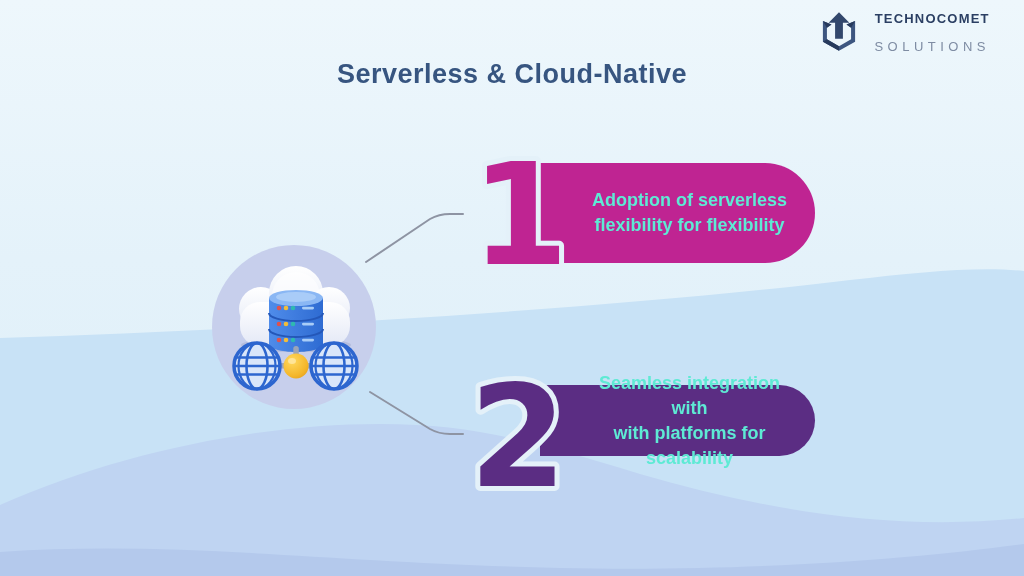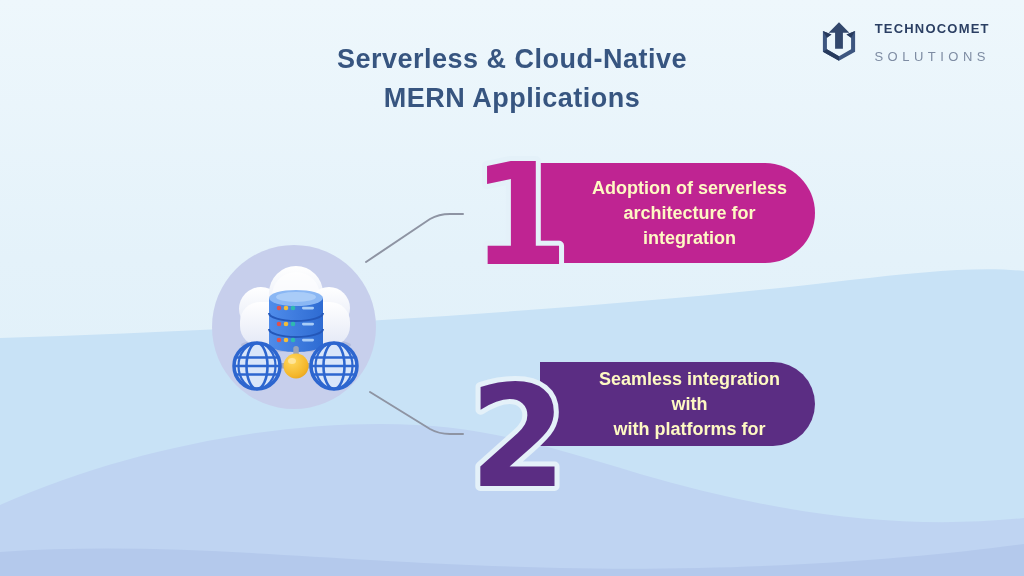--- a/index.html
+++ b/index.html
@@ -4,37 +4,37 @@
 <style>
   html,body{margin:0;padding:0;}
   .stage{
     position:relative;width:1024px;height:576px;overflow:hidden;
     background:linear-gradient(180deg,#eef7fc 0%,#e4f2fa 45%,#ddeef8 100%);
     font-family:"Liberation Sans",sans-serif;
   }
   .stage svg.bg{position:absolute;inset:0;width:1024px;height:576px;}
   .stage svg.numerals{position:absolute;inset:0;width:1024px;height:576px;pointer-events:none;}
 
-  .logo{position:absolute;top:20px;right:34px;display:flex;align-items:center;gap:12px;justify-content:center;}
+  .logo{position:absolute;top:10px;right:34px;display:flex;align-items:center;gap:12px;justify-content:center;}
   .logo-icon{width:46px;height:46px;}
   .logo-text{display:flex;flex-direction:column;align-items:center;line-height:1.1;}
   .logo-name{color:#2b3f63;font-weight:bold;font-size:13px;letter-spacing:1.2px;}
   .logo-tagline{color:#7e8ca3;font-size:13px;letter-spacing:4.5px;margin-top:14px;}
 
-  .title{position:absolute;top:40px;left:0;width:1024px;margin:0;text-align:center;
+  .title{position:absolute;top:55px;left:0;width:1024px;margin:0;text-align:center;
     color:#375580;font-size:27px;font-weight:bold;letter-spacing:.5px;line-height:39px;}
   .title span{display:block;}
 
   .box{position:absolute;left:540px;width:275px;display:flex;flex-direction:column;
-    justify-content:center;border-radius:0 52px 52px 0;color:#fef9c3;
+    justify-content:center;border-radius:0 52px 52px 0;color:#5eead4;
     font-weight:bold;font-size:18px;line-height:25px;text-align:center;
     padding:0 20px 0 44px;box-sizing:border-box;}
   .box .line{display:block;}
   .box1{top:163px;height:100px;background:#bf2492;}
-  .box2{top:362px;height:84px;background:#5b2d83;}
+  .box2{top:385px;height:71px;background:#5b2d83;}
 
   .num{font-family:"DejaVu Sans",sans-serif;font-weight:bold;font-size:140px;
     paint-order:stroke;stroke:#e4f1f9;stroke-width:10px;stroke-linejoin:round;}
 </style>
 </head>
 <body>
 
 <div class="stage">
 
   <svg class="bg" viewBox="0 0 1024 576" preserveAspectRatio="none">
@@ -127,30 +127,30 @@
       <path fill="#273a5c" d="M6,9.5 L13.5,12.5 L9.5,15.5 Z M34,9.5 L26.5,12.5 L30.5,15.5 Z M6,27.5 L20,35.5 L20,31.5 L9.5,25.5 Z"></path>
     </svg>
     <div class="logo-text">
       <div class="logo-name">TECHNOCOMET</div>
       <div class="logo-tagline">SOLUTIONS</div>
     </div>
   </header>
 
   <h1 class="title">
     <span>Serverless &amp; Cloud-Native</span>
-    <span>MERN Applications</span>
   </h1>
 
   <div class="box box1">
     <span class="line">Adoption of serverless</span>
-    <span class="line">architecture for integration</span>
+    <span class="line">flexibility for flexibility</span>
   </div>
   <div class="box box2">
     <span class="line">Seamless integration with</span>
     <span class="line">with platforms for</span>
+    <span class="line">scalability</span>
   </div>
 
   <svg class="numerals" viewBox="0 0 1024 576">
     <text class="num" x="520" y="264" text-anchor="middle" fill="#bf2492">1</text>
     <text class="num" x="518" y="486" text-anchor="middle" fill="#5b2d83">2</text>
   </svg>
 
 </div>
 
 </body></html>

